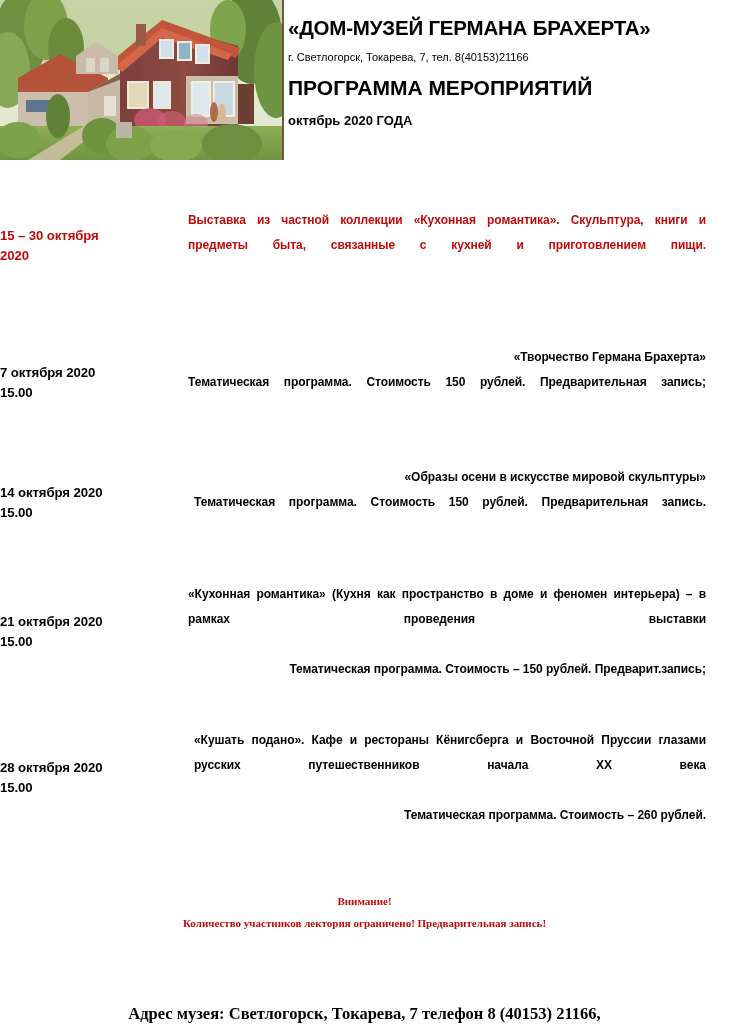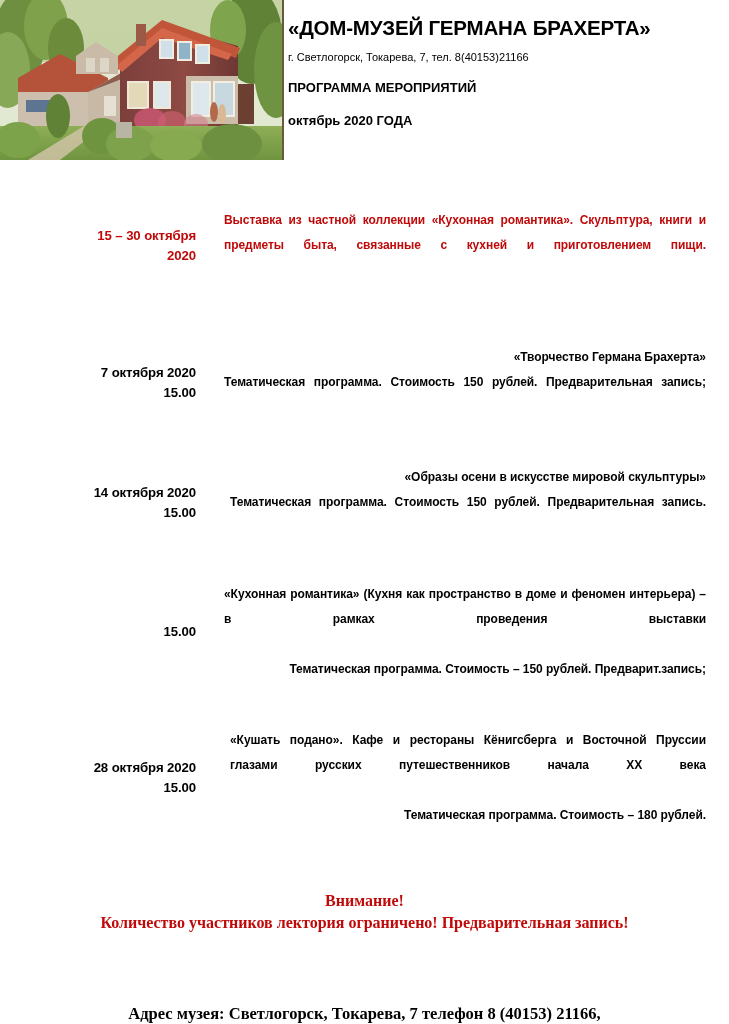--- a/index.html
+++ b/index.html
@@ -46,21 +46,21 @@
     line-height: 28px;
     white-space: nowrap;
   }
   .hdr-line2 {
     font-size: 11px;
     font-weight: normal;
     line-height: 30px;
     white-space: nowrap;
   }
   .hdr-line3 {
-    font-size: 13px;
+    font-size: 21px;
     font-weight: bold;
     line-height: 32px;
   }
   .hdr-line4 {
     font-size: 13px;
     font-weight: bold;
     line-height: 33px;
   }
 
   
@@ -70,27 +70,26 @@
   }
   .event-row {
     position: relative;
     display: flex;
     align-items: center;
     margin-bottom: 22px;
   }
   .event-date {
     width: 160px;
     flex: 0 0 160px;
-    text-align: right;
+    text-align: left;
     font-size: 13.2px;
     font-weight: bold;
     line-height: 20px;
     font-stretch: condensed;
     letter-spacing: -0.1px;
-    padding-left: 36px;
   }
   .event-body {
     flex: 1 1 auto;
     margin-left: 28px;
     margin-right: 23px;
     font-size: 12px;
     font-weight: bold;
     line-height: 25px;
     text-align: justify;
     text-justify: inter-word;
@@ -117,21 +116,21 @@
   .row-4 { margin-bottom: 46px; }
   .row-5 { margin-bottom: 0; }
 
   
   .notice {
     margin-top: 62px;
     text-align: center;
     color: #C00A0A;
     font-family: "Liberation Serif", serif;
     font-weight: bold;
-    font-size: 16px;
+    font-size: 11px;
     line-height: 22px;
   }
 
   
   .address {
     margin-top: 68px;
     text-align: center;
     color: #000000;
     font-family: "Liberation Serif", serif;
     font-weight: bold;
@@ -269,36 +268,37 @@
       <div>15.00</div>
     </div>
     <div class="event-body">
       <p class="plain indent">«Образы осени в искусстве мировой скульптуры»</p>
       <p class="justified indent">Тематическая программа. Стоимость 150 рублей. Предварительная запись.</p>
     </div>
   </div>
 
   <div class="event-row row-4">
     <div class="event-date">
+      <div>21 октября 2020</div>
       <div>15.00</div>
     </div>
     <div class="event-body">
       <p class="justified">«Кухонная романтика» (Кухня как пространство в доме и феномен интерьера) – в рамках проведения выставки</p>
       <p class="plain indent">Тематическая программа. Стоимость – 150 рублей. Предварит.запись;</p>
     </div>
   </div>
 
   <div class="event-row row-5">
     <div class="event-date">
       <div>28 октября 2020</div>
       <div>15.00</div>
     </div>
     <div class="event-body">
       <p class="justified indent">«Кушать подано». Кафе и рестораны Кёнигсберга и Восточной Пруссии глазами русских путешественников начала XX века</p>
-      <p class="plain">Тематическая программа. Стоимость – 180 рублей.</p>
+      <p class="plain">Тематическая программа. Стоимость – 260 рублей.</p>
     </div>
   </div>
 </div>
 
 <div class="notice">
   <div>Внимание!</div>
   <div>Количество участников лектория  ограничено! Предварительная запись!</div>
 </div>
 
 <div class="address">

